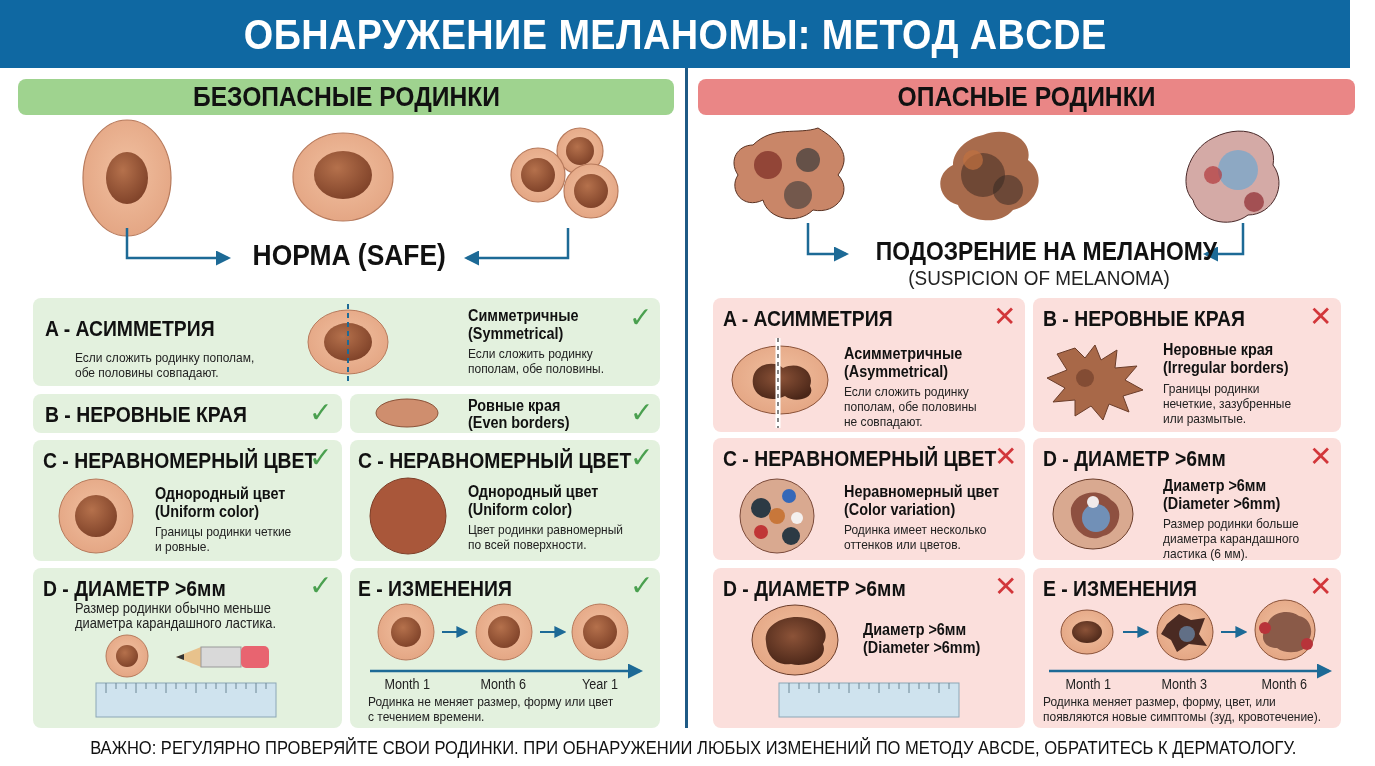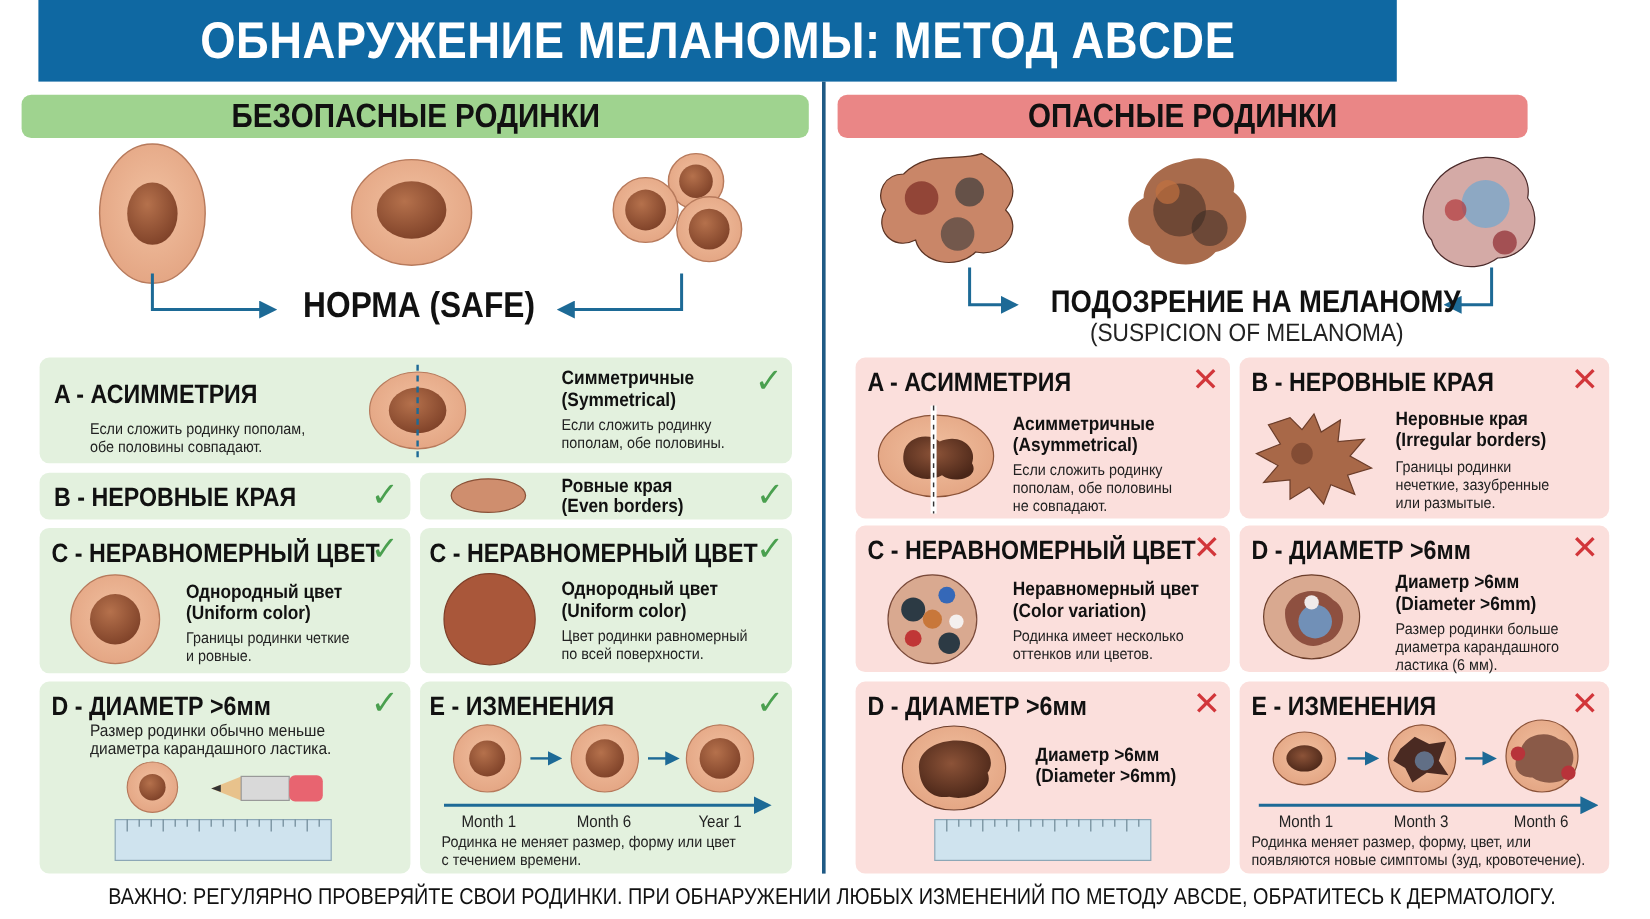--- a/index.html
+++ b/index.html
@@ -1,27 +1,27 @@
 <!DOCTYPE html>
 <html><head>
 <meta charset="utf-8">
 <style>
   * { box-sizing: border-box; margin: 0; padding: 0; }
   html, body { width: 1375px; height: 766px; overflow: hidden; background: #ffffff; }
   body { font-family: "Liberation Sans", "DejaVu Sans", sans-serif; color: #111; position: relative; }
 
-  .header { position: absolute; left: 0; top: 0; width: 1132px; height: 68px; background: #0f68a2; display: flex; align-items: center; justify-content: center; margin-left: 32px; }
+  .header { position: absolute; left: 0; top: 0; width: 1350px; height: 68px; background: #0f68a2; display: flex; align-items: center; justify-content: center; }
   .header h1 { color: #fff; font-size: 43px; font-weight: 700; letter-spacing: 0.5px; transform: scaleX(0.88); white-space: nowrap; }
 
   .divider { position: absolute; left: 685px; top: 68px; width: 3px; height: 660px; background: #1f5a85; }
 
   .banner { position: absolute; top: 79px; height: 36px; border-radius: 8px; display: flex; align-items: center; justify-content: center; }
   .banner span { font-size: 28px; font-weight: 700; transform: scaleX(0.88); white-space: nowrap; }
   .banner.safe { left: 18px; width: 656px; background: #9fd38f; }
-  .banner.danger { left: 698px; width: 575px; background: #ea8686; }
+  .banner.danger { left: 698px; width: 657px; background: #ea8686; }
 
   .verdict { position: absolute; font-weight: 700; font-size: 30px; white-space: nowrap; text-align: center; transform: scaleX(0.88); }
   .verdict-sub { position: absolute; font-size: 21px; white-space: nowrap; text-align: center; transform: scaleX(0.9); color: #222; }
 
   .card { position: absolute; border-radius: 8px; }
   .card.g { background: #e3f1de; }
   .card.r { background: #fbdfdc; }
   .card .title { position: absolute; font-weight: 700; font-size: 22px; white-space: nowrap; transform-origin: left center; transform: scaleX(0.88); }
   .card .sub-bold { position: absolute; font-weight: 700; font-size: 16px; line-height: 19px; white-space: nowrap; transform-origin: left top; transform: scaleX(0.9); }
   .card .desc { position: absolute; font-size: 13px; line-height: 15px; white-space: nowrap; transform-origin: left top; transform: scaleX(0.92); color: #222; }

